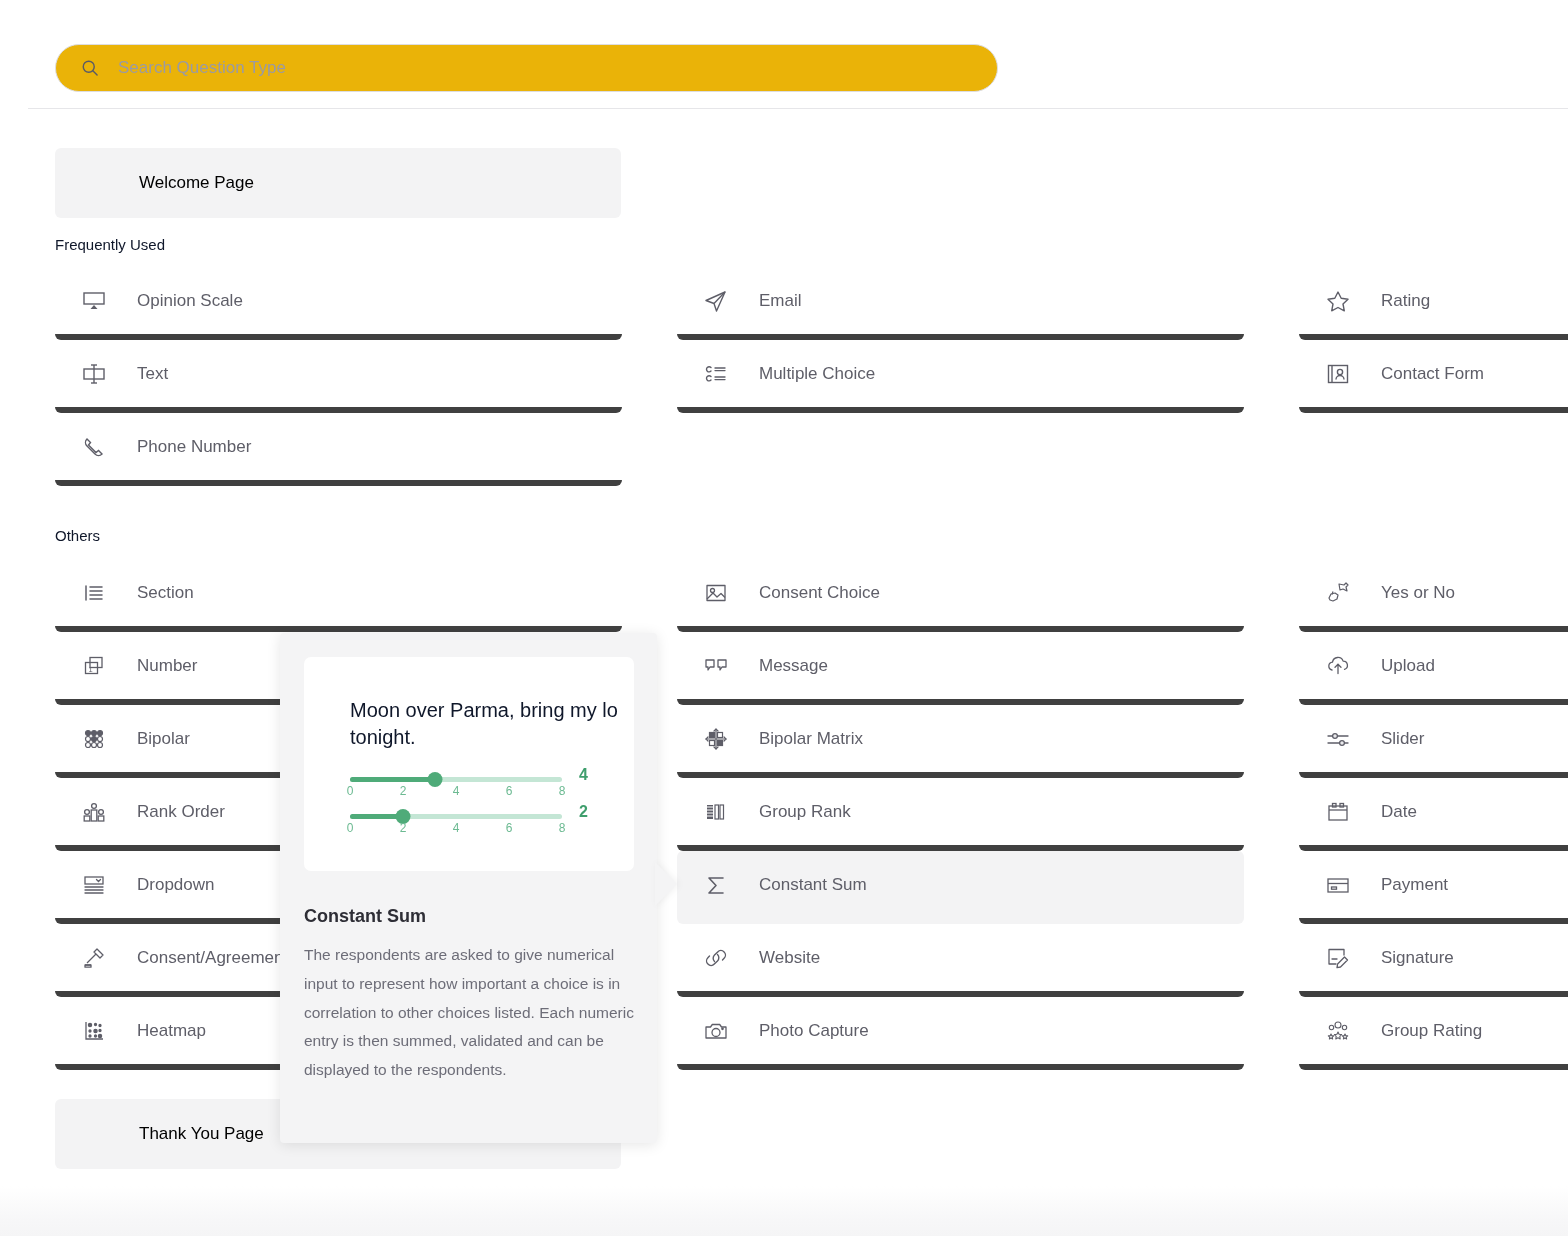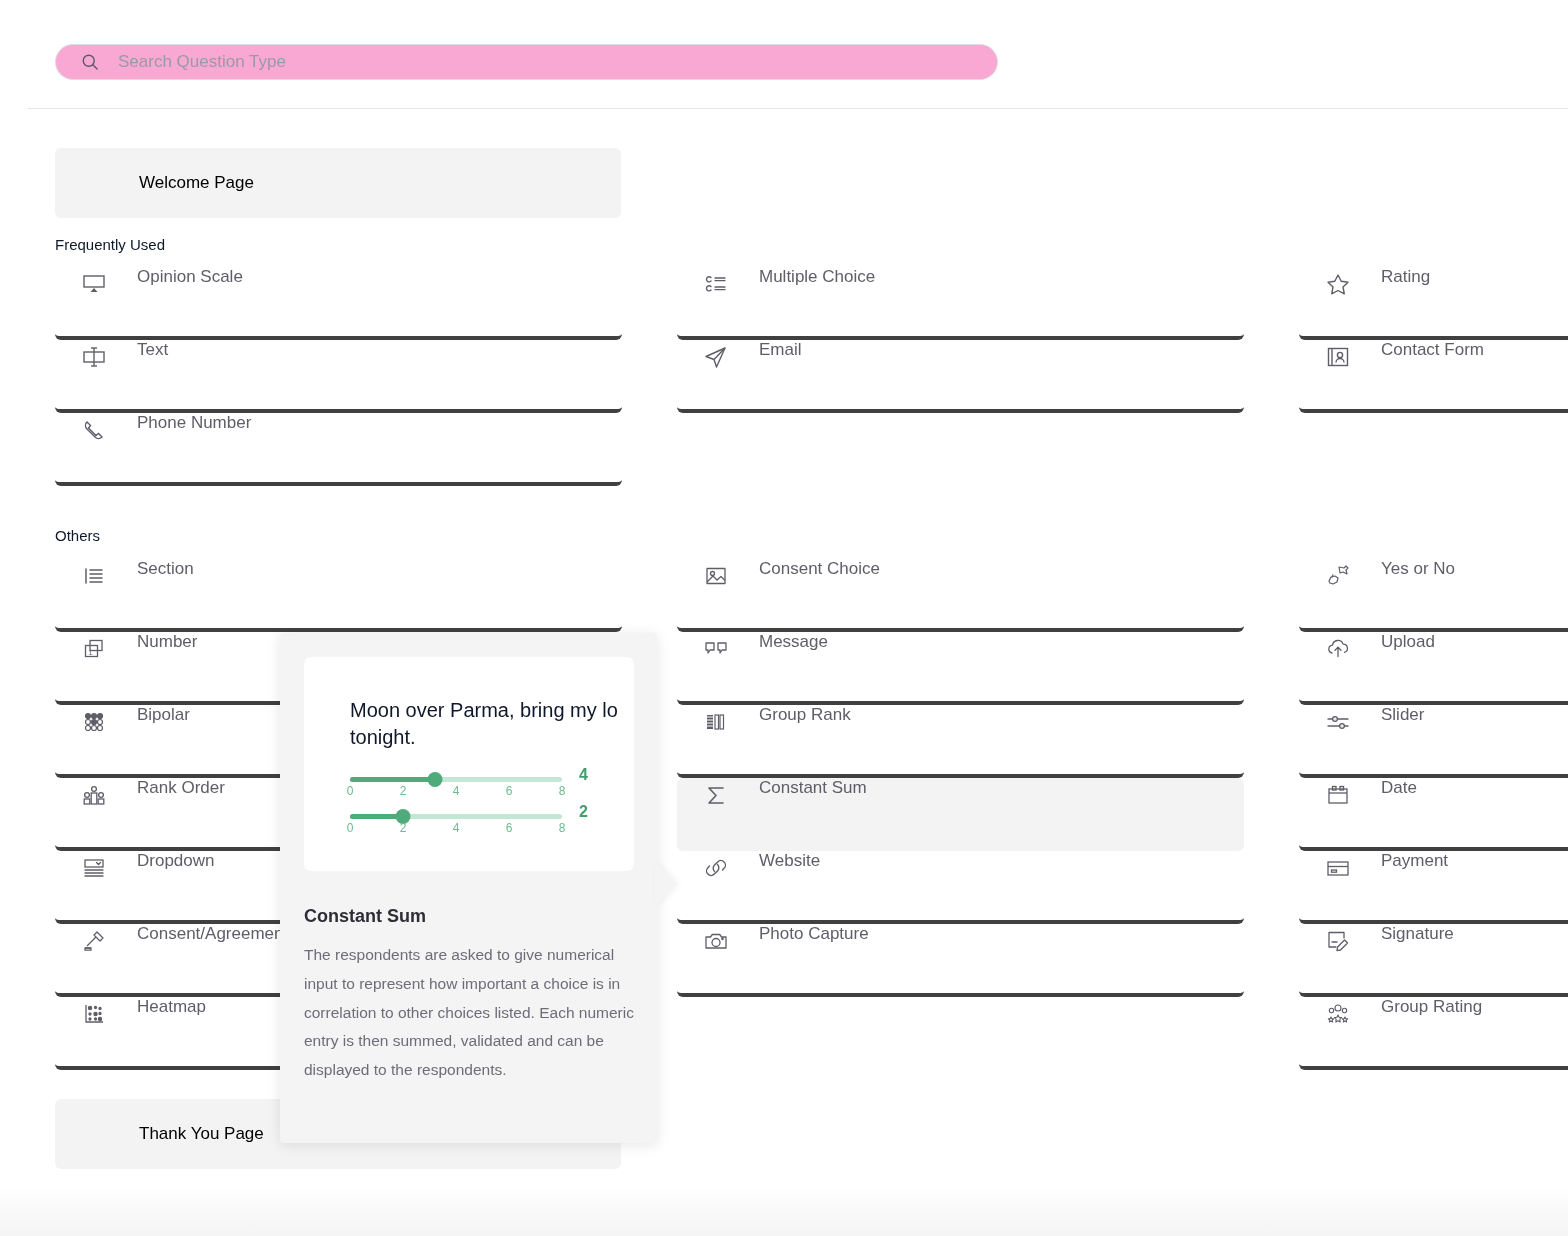--- a/index.html
+++ b/index.html
@@ -19,24 +19,24 @@
 
   
   .search-row {
     position: absolute;
     left: 0; top: 0;
     width: 1568px; height: 108px;
   }
   .search-box {
     position: absolute;
     left: 55px; top: 44px;
-    width: 943px; height: 36px;
+    width: 943px; height: 48px;
     border: 1px solid #dddde0;
     border-radius: 24px;
-    background: #f9a8d4;
+    background: #eab308;
     display: flex;
     align-items: center;
     padding: 8px 18px;
   }
   .search-icon {
     width: 20px; height: 20px;
     flex: 0 0 20px;
     margin-left: 6px;
     color: #5a5a66;
   }
@@ -95,22 +95,22 @@
     top: 0;
   }
   .col-1 { left: 55px;   width: 567px; }
   .col-2 { left: 677px;  width: 567px; }
   .col-3 { left: 1299px; width: 567px; }
 
   .qt-row {
     position: relative;
     height: 73px;
     display: flex;
-    align-items: flex-start;
-    border-bottom: 4px solid #404040;
+    align-items: center;
+    border-bottom: 6px solid #404040;
     border-radius: 6px;
     padding-left: 22px;
   }
   .qt-row.selected {
     background: #f3f3f4;
     border-bottom-color: transparent;
   }
   .qt-icon {
     width: 34px; height: 34px;
     flex: 0 0 34px;
@@ -283,39 +283,39 @@
             <path d="M8 7 C6 9 6 12 8 14 L16 22 C18 24 21 24 23 22 L19.5 18.5 L17 20.5 L9.5 13 L11.5 10.5 Z"></path>
           </svg>
         </span>
         <span class="qt-label">Phone Number</span>
       </div>
     </div>
 
     <div class="col col-2">
       <div class="qt-row">
         <span class="qt-icon">
+          <svg viewBox="0 0 30 30" fill="none" stroke="currentColor" stroke-width="1.4" stroke-linejoin="round">
+            <polygon points="24,6 5,14.5 13,17.5 15.5,25"></polygon>
+            <line x1="24" y1="6" x2="13" y2="17.5"></line>
+          </svg>
+        </span>
+        <span class="qt-label">Email</span>
+      </div>
+      <div class="qt-row">
+        <span class="qt-icon">
           <svg viewBox="0 0 30 30" fill="none" stroke="currentColor" stroke-width="1.4" stroke-linecap="round">
             <path d="M10 8.5 a2.6 2.6 0 1 0 0 3.6"></path>
             <line x1="14" y1="9" x2="24" y2="9"></line>
             <line x1="14" y1="11.6" x2="24" y2="11.6"></line>
             <path d="M10 17.5 a2.6 2.6 0 1 0 0 3.6"></path>
             <line x1="14" y1="18" x2="24" y2="18"></line>
             <line x1="14" y1="20.6" x2="24" y2="20.6"></line>
           </svg>
         </span>
         <span class="qt-label">Multiple Choice</span>
-      </div>
-      <div class="qt-row">
-        <span class="qt-icon">
-          <svg viewBox="0 0 30 30" fill="none" stroke="currentColor" stroke-width="1.4" stroke-linejoin="round">
-            <polygon points="24,6 5,14.5 13,17.5 15.5,25"></polygon>
-            <line x1="24" y1="6" x2="13" y2="17.5"></line>
-          </svg>
-        </span>
-        <span class="qt-label">Email</span>
       </div>
     </div>
 
     <div class="col col-3">
       <div class="qt-row">
         <span class="qt-icon">
           <svg viewBox="0 0 30 30" fill="none" stroke="currentColor" stroke-width="1.4" stroke-linejoin="round">
             <polygon points="15,6 18.2,12.3 25,13.3 20,18 21.3,24.8 15,21.5 8.7,24.8 10,18 5,13.3 11.8,12.3"></polygon>
           </svg>
         </span>
@@ -445,20 +445,37 @@
         <span class="qt-label">Consent Choice</span>
       </div>
       <div class="qt-row">
         <span class="qt-icon">
           <svg viewBox="0 0 30 30" fill="none" stroke="currentColor" stroke-width="1.3" stroke-linejoin="round">
             <path d="M5 9 h8 v7 h-4 l-2 3 v-3 h-2 z"></path>
             <path d="M17 9 h8 v7 h-4 l-2 3 v-3 h-2 z"></path>
           </svg>
         </span>
         <span class="qt-label">Message</span>
+      </div>
+      <div class="qt-row">
+        <span class="qt-icon">
+          <svg viewBox="0 0 30 30" fill="none" stroke="currentColor" stroke-width="1.2" stroke-linecap="round">
+            <line x1="15" y1="5" x2="15" y2="25"></line>
+            <line x1="5" y1="15" x2="25" y2="15"></line>
+            <polyline points="13,7 15,5 17,7"></polyline>
+            <polyline points="13,23 15,25 17,23"></polyline>
+            <polyline points="7,13 5,15 7,17"></polyline>
+            <polyline points="23,13 25,15 23,17"></polyline>
+            <rect x="8.5" y="8.5" width="5" height="5" fill="currentColor"></rect>
+            <rect x="16.5" y="8.5" width="5" height="5"></rect>
+            <rect x="8.5" y="16.5" width="5" height="5"></rect>
+            <rect x="16.5" y="16.5" width="5" height="5" fill="currentColor"></rect>
+          </svg>
+        </span>
+        <span class="qt-label">Bipolar Matrix</span>
       </div>
       <div class="qt-row">
         <span class="qt-icon">
           <svg viewBox="0 0 30 30" fill="none" stroke="currentColor" stroke-width="1.2">
             <rect x="6" y="8" width="6" height="14" fill="currentColor" stroke="none"></rect>
             <line x1="6" y1="10" x2="12" y2="10" stroke="#fff" stroke-width="1"></line>
             <line x1="6" y1="13" x2="12" y2="13" stroke="#fff" stroke-width="1"></line>
             <line x1="6" y1="16" x2="12" y2="16" stroke="#fff" stroke-width="1"></line>
             <line x1="6" y1="19" x2="12" y2="19" stroke="#fff" stroke-width="1"></line>
             <rect x="14" y="8" width="3.5" height="14"></rect>

